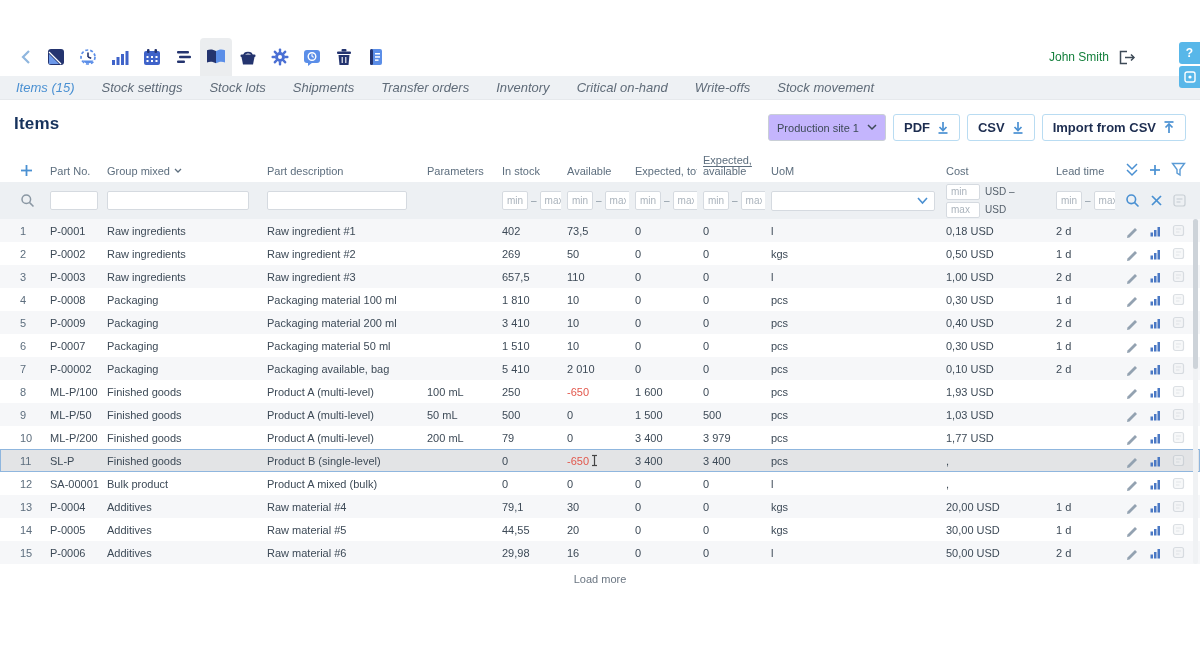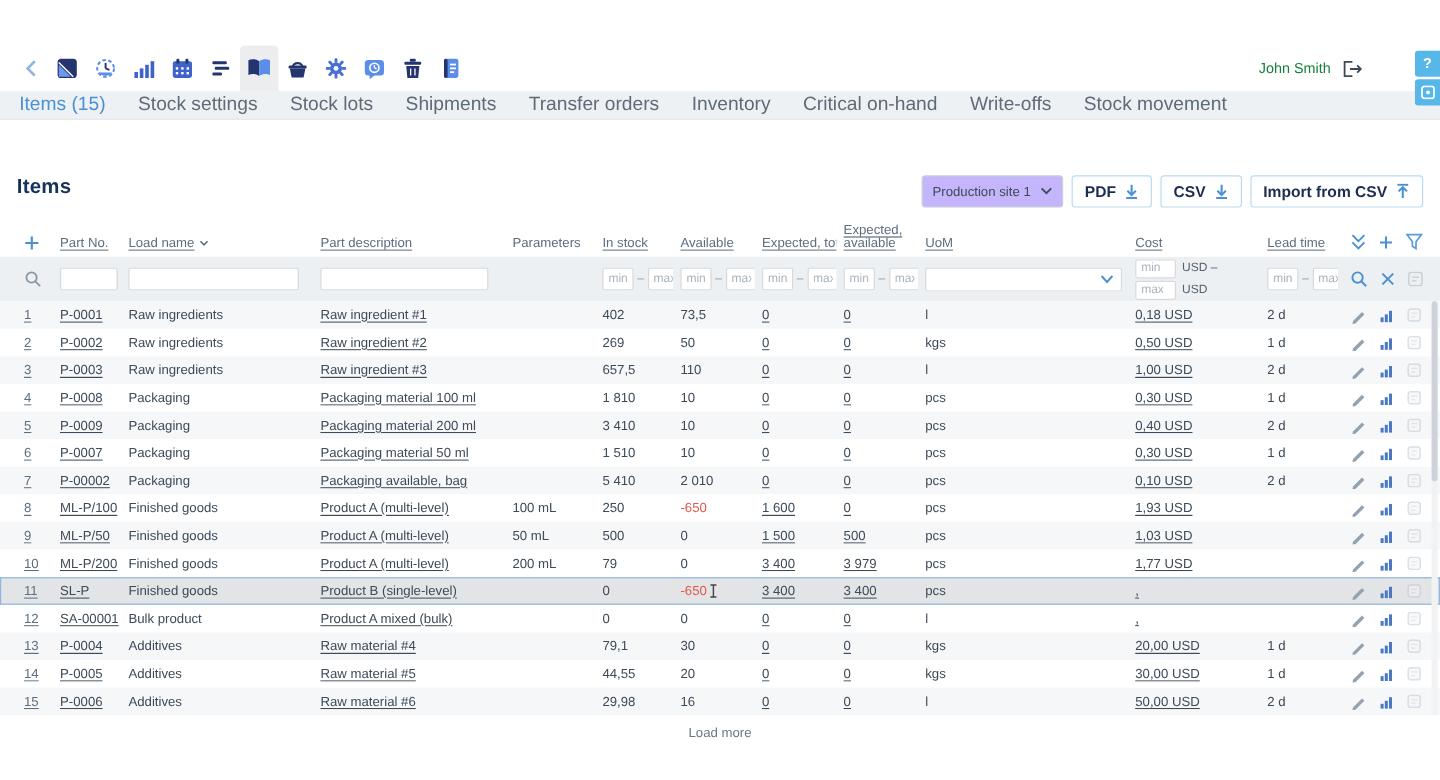--- a/index.html
+++ b/index.html
@@ -18,26 +18,26 @@
   .user-name { font-size:12px; color:#15803d; }
 
   .corner { position:fixed; top:42px; right:0; display:flex; flex-direction:column; gap:2px; z-index:10; }
   .corner .cbtn { width:21px; height:22px; background:#58b7e9; color:#fff; display:flex;
     align-items:center; justify-content:center; font-size:12px; font-weight:bold;
     border-radius:3px 0 0 3px; cursor:pointer; }
 
   
   .tabsbar { height:24px; background:#eef1f4; display:flex; align-items:center; gap:27px;
     padding:0 16px; border-bottom:1px solid #e6e9ec; }
-  .tab { font-size:16px; color:#5f6b78; text-decoration:none; cursor:pointer; white-space:nowrap; }
+  .tab { font-size:13px; color:#5f6b78; text-decoration:none; cursor:pointer; white-space:nowrap;font-style:italic; }
   .tab.active { color:#4a90d2; }
 
   
   main { padding:14px 0 0 0; }
-  .page-head { display:flex; justify-content:space-between; align-items:flex-start; padding:0 14px; height:34px;margin-top:32px; }
+  .page-head { display:flex; justify-content:space-between; align-items:flex-start; padding:0 14px; height:34px; }
   h1 { font-size:17px; font-weight:700; color:#16325c; letter-spacing:.2px; }
   .controls { display:flex; gap:7px; }
   .site-select { display:flex; align-items:center; gap:8px; border:1px solid #c9cfd6; background:#c4b5fd;
     border-radius:3px; height:27px; padding:0 8px; font-size:11px; color:#3d4a57; cursor:pointer; }
   .btn { display:flex; align-items:center; gap:7px; border:1px solid #b9dcf2; background:#fff;
     border-radius:3px; height:27px; padding:0 10px; font-size:13px; font-weight:600; color:#1d2d50; cursor:pointer; }
 
   
   .grid { display:grid; grid-template-columns:30px 57px 160px 160px 75px 65px 68px 68px 68px 175px 110px 65px 1fr;
     padding:0 0 0 14px; align-items:center; }
@@ -274,21 +274,21 @@
 
   <div class="thead grid">
     <div class="c">
       <svg width="13" height="13">
           <line x1="6.5" y1="1" x2="6.5" y2="12" stroke="#4a90d2" stroke-width="1.8"></line>
           <line x1="1" y1="6.5" x2="12" y2="6.5" stroke="#4a90d2" stroke-width="1.8"></line>
         </svg>
     </div>
     <div class="c"><span class="hl">Part No.</span></div>
     <div class="c" style="display:flex;align-items:center;gap:4px;">
-      <span class="hl">Load name</span>
+      <span class="hl">Group mixed</span>
       <svg width="8" height="6">
           <polyline points="1,1 4,4 7,1" stroke="#5d6e7e" stroke-width="1.3" fill="none"></polyline>
         </svg>
     </div>
     <div class="c"><span class="hl">Part description</span></div>
     <div class="c"><span>Parameters</span></div>
     <div class="c"><span class="hl">In stock</span></div>
     <div class="c"><span class="hl">Available</span></div>
     <div class="c"><span class="hl">Expected, total</span></div>
     <div class="c wrap"><span class="hl wrap" style="display:inline-block;width:60px;">Expected, available</span></div>

